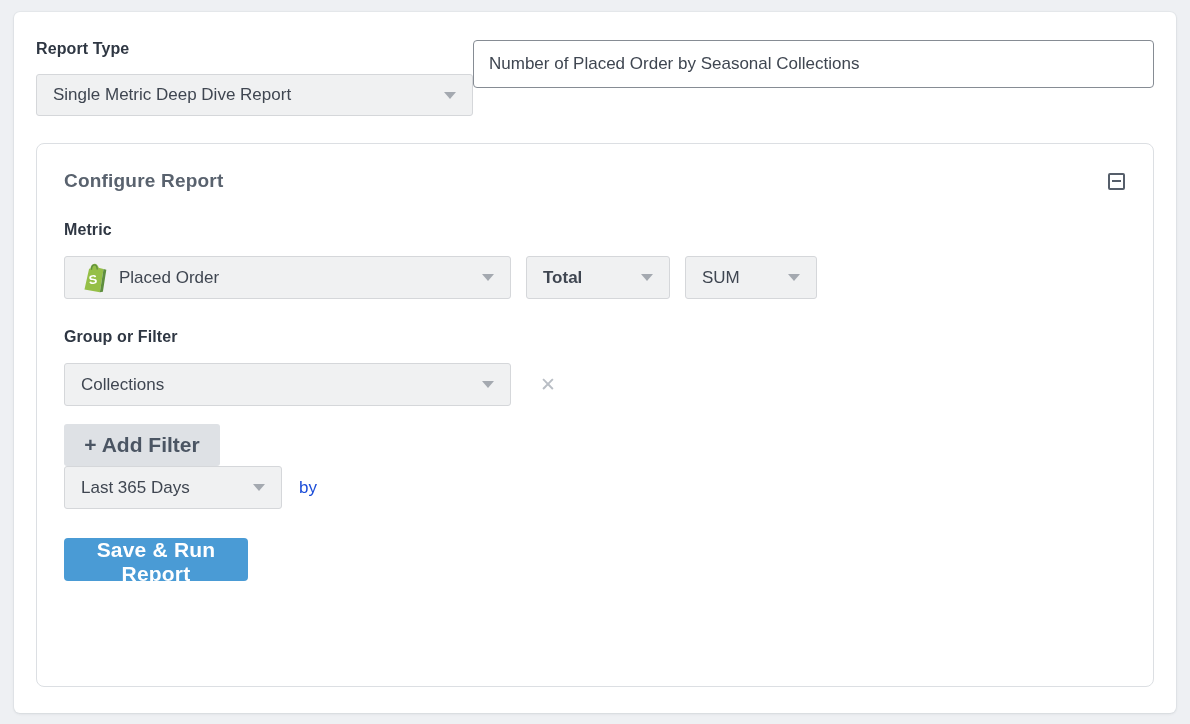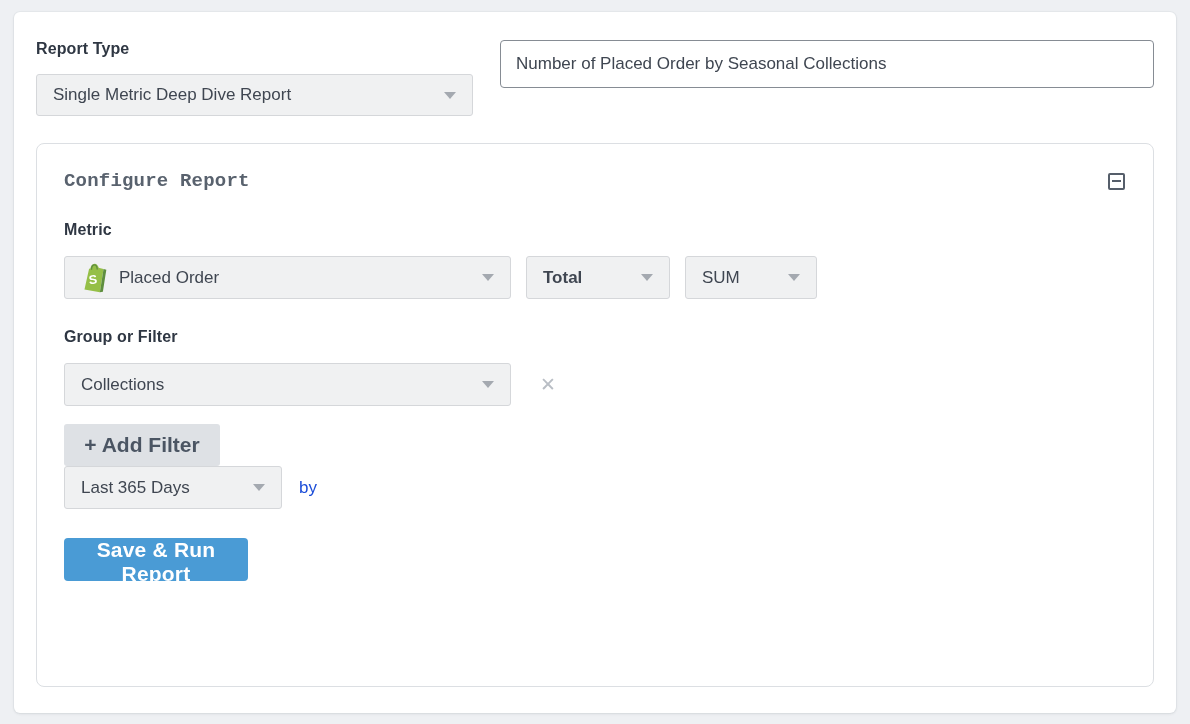--- a/index.html
+++ b/index.html
@@ -10,21 +10,21 @@
     overflow: hidden;
   }
   .card {
     position: absolute; left: 14px; top: 12px;
     width: 1162px; height: 701px;
     background: #ffffff;
     border-radius: 6px;
     box-shadow: 0 1px 3px rgba(40,50,60,0.10), 0 0 0 1px rgba(40,50,60,0.03);
     padding: 28px 22px 22px 22px;
   }
-  .top-row { display: flex; gap: 27px; }
+  .top-row { display: flex; }
   .col-type { width: 437px; flex: 0 0 auto; }
   .col-name { flex: 1 1 auto; }
   .label {
     font-size: 16px; font-weight: 700; color: #2f3743;
     letter-spacing: 0.1px; margin-bottom: 16px;
   }
   .select {
     height: 42px;
     background: #f0f1f2;
     border: 1px solid #d5d7da;
@@ -54,21 +54,21 @@
   }
   .panel {
     margin-top: 27px;
     width: 1118px;
     height: 544px;
     border: 1px solid #dcdfe3;
     border-radius: 8px;
     padding: 26px 27px;
   }
   .panel-header { display: flex; align-items: flex-start; justify-content: space-between; }
-  .panel-title { font-size: 19px; font-weight: 600; color: #59626e; letter-spacing: 0.2px; font-family: Liberation Mono, monospace; }
+  .panel-title { font-size: 19px; font-weight: 600; color: #59626e; letter-spacing: 0.2px; }
   .collapse-btn {
     width: 20px; height: 20px; margin-top: 1px;
     display: flex; align-items: center; justify-content: center;
     cursor: pointer;
   }
   .minus-square {
     width: 17px; height: 17px;
     border: 2px solid #555e6a; border-radius: 2px;
     position: relative;
   }

